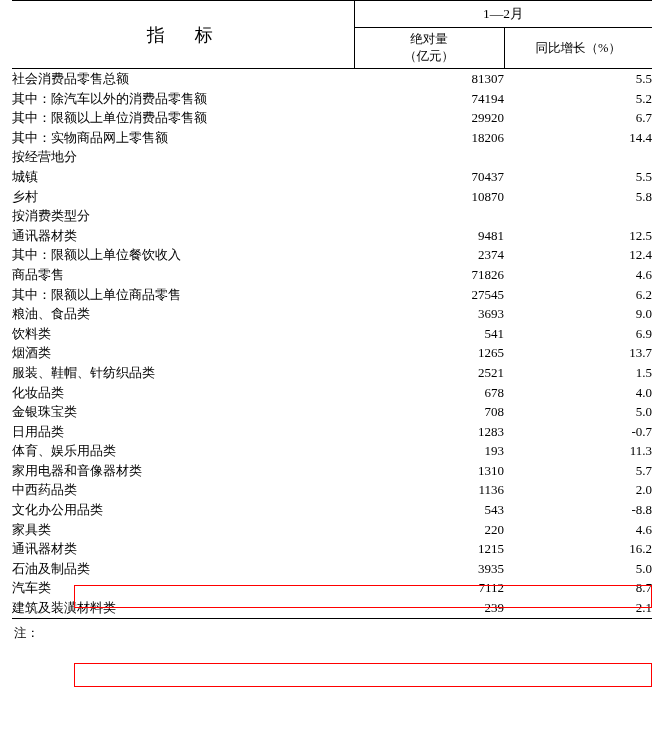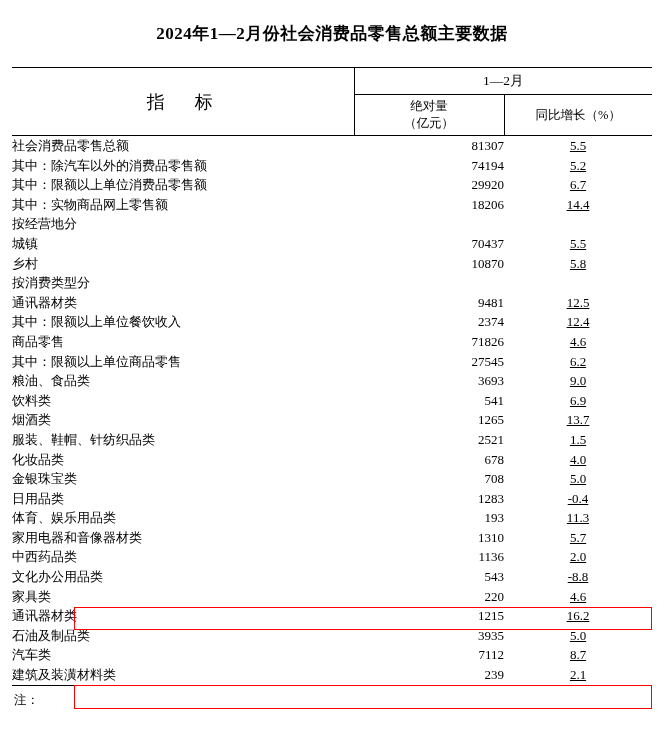--- a/index.html
+++ b/index.html
@@ -87,24 +87,23 @@
   td.label {
     padding-left: 6px;
     white-space: nowrap;
   }
   td.val {
     text-align: right;
     padding-right: 38px;
     font-family: "Liberation Serif", "DejaVu Serif", serif;
   }
   td.pct {
-    text-align: center;
+    text-align: right;
     padding-right: 38px;
     font-family: "Liberation Serif", "DejaVu Serif", serif;
-    text-decoration: underline;
   }
   .ind1 { padding-left: 6px; }
   .ind2 { padding-left: 22px; }
   .ind3 { padding-left: 40px; }
   .ind4 { padding-left: 58px; }
 
   .bottom-rule {
     border-top: 1.4px solid #000;
   }
   .notes {
@@ -133,21 +132,20 @@
     top: 670px;
     width: 578px;
     height: 24px;
   }
 </style>
 </head>
 <body>
 
 <div class="page">
 
-  <div class="title">2024年1—2月份社会消费品零售总额主要数据</div>
 
   <table class="main">
     <colgroup>
       <col class="col-ind">
       <col class="col-abs">
       <col class="col-pct">
     </colgroup>
     <thead>
       <tr class="hdr-row1 rule-top">
         <th class="hdr-indicator" rowspan="2">指　标</th>
@@ -248,21 +246,21 @@
           <td class="pct">4.0</td>
         </tr>
         <tr class="data">
           <td class="label ind4">金银珠宝类</td>
           <td class="val">708</td>
           <td class="pct">5.0</td>
         </tr>
         <tr class="data">
           <td class="label ind4">日用品类</td>
           <td class="val">1283</td>
-          <td class="pct">-0.4</td>
+          <td class="pct">-0.7</td>
         </tr>
         <tr class="data">
           <td class="label ind4">体育、娱乐用品类</td>
           <td class="val">193</td>
           <td class="pct">11.3</td>
         </tr>
         <tr class="data">
           <td class="label ind4">家用电器和音像器材类</td>
           <td class="val">1310</td>
           <td class="pct">5.7</td>

